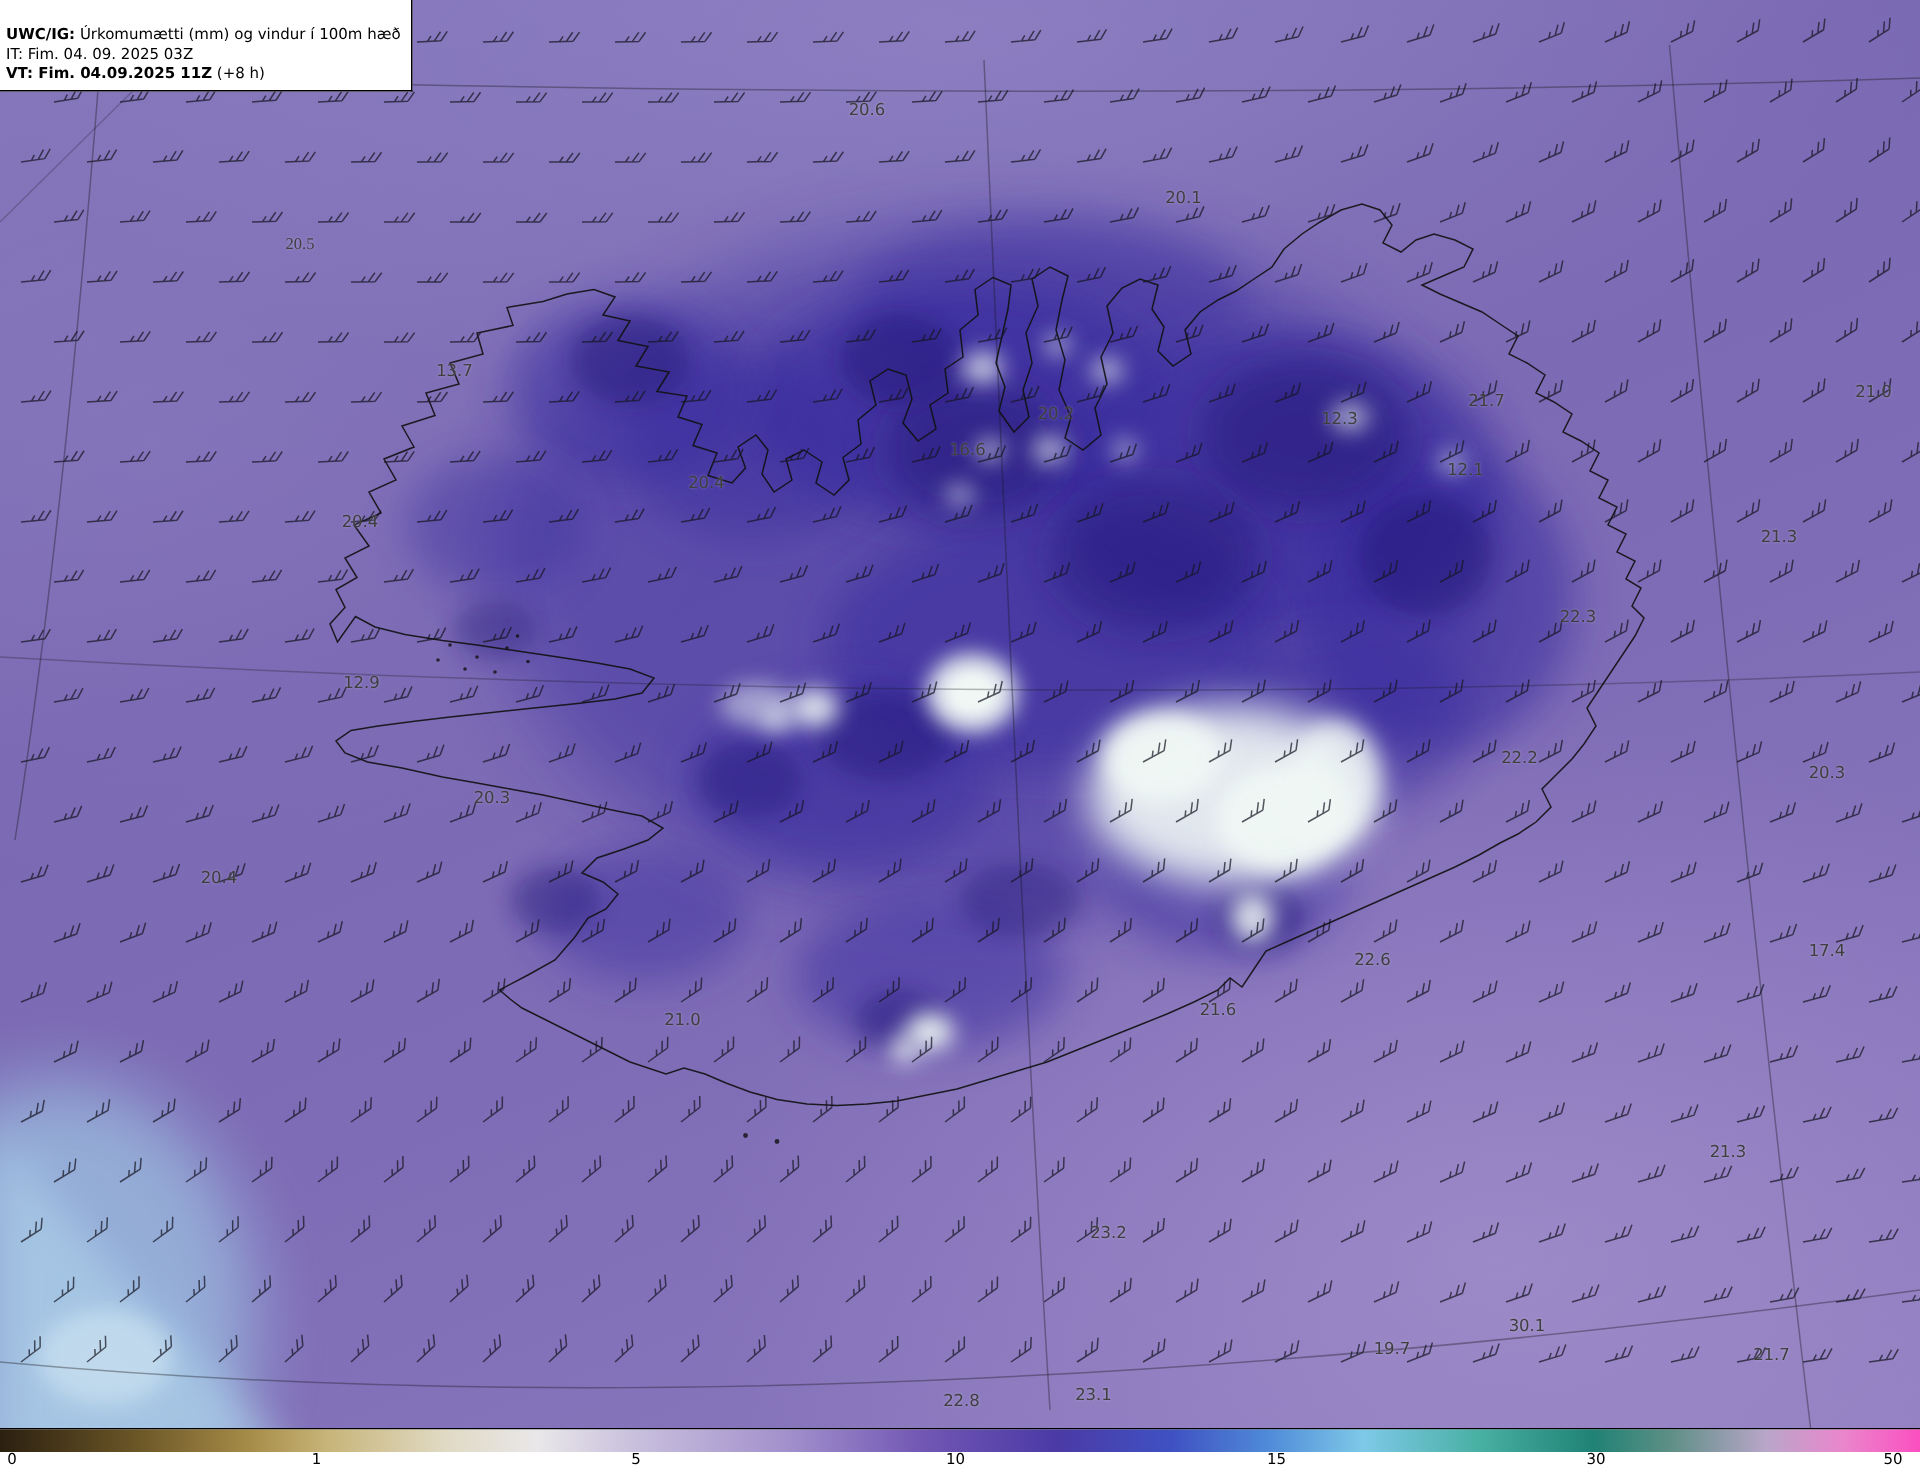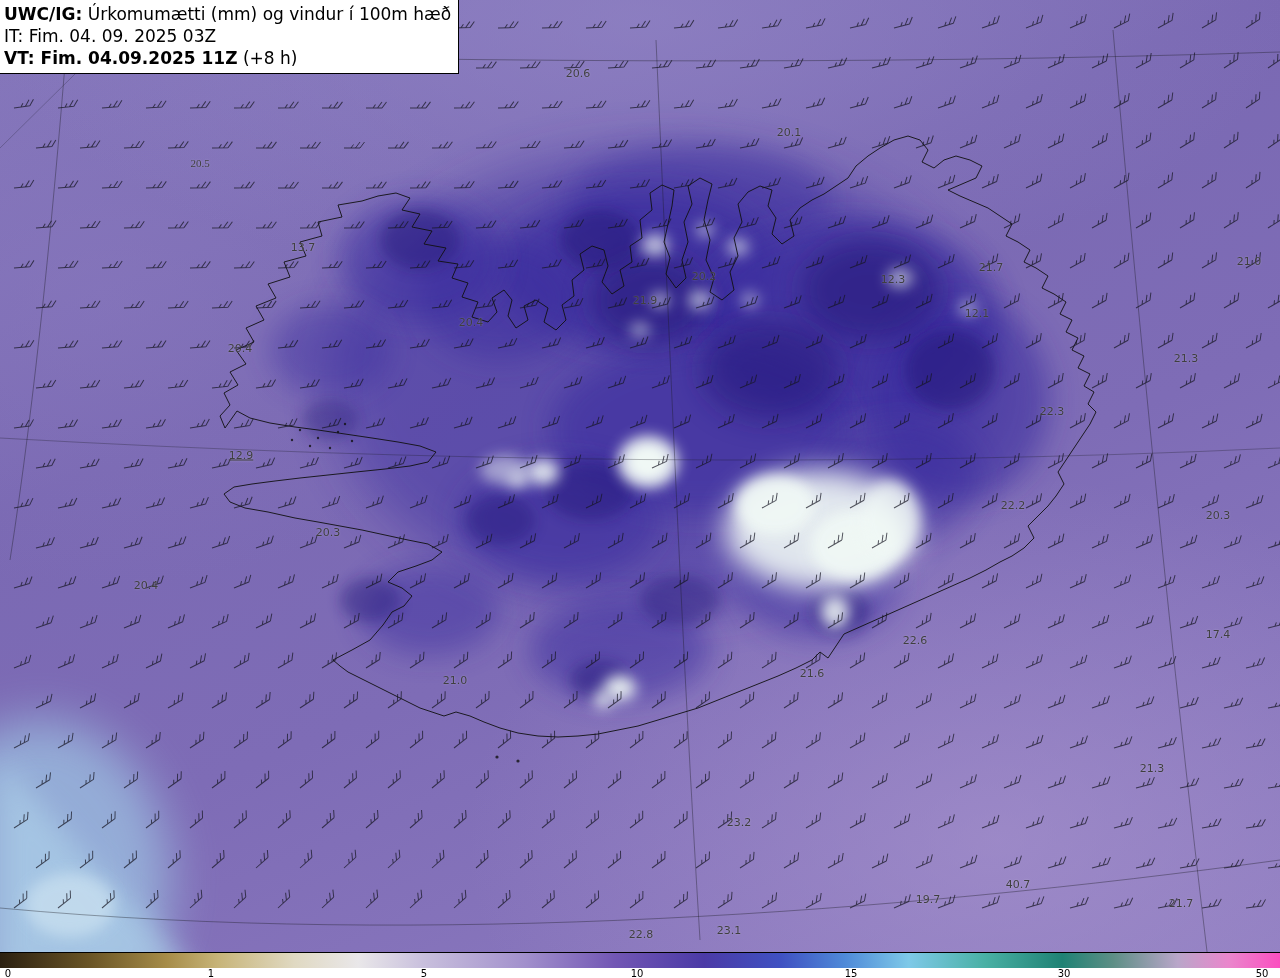--- a/index.html
+++ b/index.html
@@ -11,21 +11,21 @@
       radial-gradient(ellipse 900px 380px at 50% 2%,  rgba(152,140,202,0.5),  rgba(152,140,202,0) 72%),
       radial-gradient(ellipse 600px 420px at 8% 30%,  rgba(140,124,192,0.4),  rgba(140,124,192,0) 70%),
       linear-gradient(158deg, #8577bb 0%, #7a69b3 34%, #7e6cb6 58%, #8f7dc1 100%);
   }
   .map-svg { position:absolute; left:0; top:0; }
   .labels-layer { position:absolute; left:0; top:0; width:1100px; height:978px; z-index:3; pointer-events:none; }
   .vlabel { position:absolute; transform:translate(-50%,-50%); font-size:11px;
             color:#3f3f3f; text-shadow:0 0 2px rgba(255,255,255,0.30); white-space:nowrap; }
   .title-box { position:absolute; left:0; top:0; z-index:6; background:#ffffff;
                border-right:1px solid #000; border-bottom:1px solid #000;
-               padding:3px 7px 4px 4px; font-size:17px; line-height:1.3; white-space:nowrap; }
+               padding:17px 7px 4px 4px; font-size:10px; line-height:1.3; white-space:nowrap; }
   .title-box .b { font-weight:bold; }
   .colorbar { position:absolute; left:0; bottom:0; width:1280px; height:26px; z-index:6;
               border-top:1px solid #000; background:#fff; }
   .cbar-grad { position:absolute; left:0; top:0; width:1280px; height:15px; }
   .cbar-ticks { position:absolute; left:0; top:15px; width:1280px; height:11px; background:#fff; }
   .ctick { position:absolute; top:0; transform:translateX(-50%); font-size:10px;
            line-height:11px; color:#000; }
 </style>
 </head>
 <body>
@@ -841,38 +841,38 @@
 
   <div class="labels-layer" id="value-labels">
       <div class="vlabel" style="left: 578px; top: 73px; color: rgb(63, 63, 63);">20.6</div>
       <div class="vlabel" style="left: 789px; top: 132px; color: rgb(63, 63, 63);">20.1</div>
       <div class="vlabel" style="left: 200px; top: 163px; color: rgb(63, 63, 63); font-family: Liberation Serif, serif;">20.5</div>
       <div class="vlabel" style="left: 303px; top: 247px; color: rgb(63, 63, 63);">13.7</div>
       <div class="vlabel" style="left: 1249px; top: 261px; color: rgb(63, 63, 63);">21.0</div>
       <div class="vlabel" style="left: 991px; top: 267px; color: rgb(63, 63, 63);">21.7</div>
       <div class="vlabel" style="left: 704px; top: 276px; color: rgb(63, 63, 63);">20.2</div>
       <div class="vlabel" style="left: 893px; top: 279px; color: rgb(63, 63, 63); text-align: right;">12.3</div>
-      <div class="vlabel" style="left: 645px; top: 300px; color: rgb(63, 63, 63);">21.9</div>
+      <div class="vlabel" style="left: 645px; top: 300px; color: rgb(63, 63, 63);">16.6</div>
       <div class="vlabel" style="left: 977px; top: 313px; color: rgb(63, 63, 63);">12.1</div>
       <div class="vlabel" style="left: 471px; top: 322px; color: rgb(63, 63, 63);">20.4</div>
       <div class="vlabel" style="left: 240px; top: 348px; color: rgb(63, 63, 63);">20.4</div>
       <div class="vlabel" style="left: 1186px; top: 358px; color: rgb(63, 63, 63);">21.3</div>
       <div class="vlabel" style="left: 1052px; top: 411px; color: rgb(63, 63, 63);">22.3</div>
-      <div class="vlabel" style="left: 241px; top: 455px; color: rgb(63, 63, 63); text-decoration: underline;">12.9</div>
+      <div class="vlabel" style="left: 241px; top: 455px; color: rgb(63, 63, 63);">12.9</div>
       <div class="vlabel" style="left: 1013px; top: 505px; color: rgb(63, 63, 63);">22.2</div>
       <div class="vlabel" style="left: 1218px; top: 515px; color: rgb(63, 63, 63);">20.3</div>
       <div class="vlabel" style="left: 328px; top: 532px; color: rgb(63, 63, 63);">20.3</div>
       <div class="vlabel" style="left: 146px; top: 585px; color: rgb(63, 63, 63);">20.4</div>
       <div class="vlabel" style="left: 1218px; top: 634px; color: rgb(63, 63, 63);">17.4</div>
       <div class="vlabel" style="left: 915px; top: 640px; color: rgb(63, 63, 63); text-align: right;">22.6</div>
       <div class="vlabel" style="left: 812px; top: 673px; color: rgb(63, 63, 63);">21.6</div>
       <div class="vlabel" style="left: 455px; top: 680px; color: rgb(63, 63, 63);">21.0</div>
       <div class="vlabel" style="left: 1152px; top: 768px; color: rgb(63, 63, 63);">21.3</div>
       <div class="vlabel" style="left: 739px; top: 822px; color: rgb(63, 63, 63);">23.2</div>
-      <div class="vlabel" style="left: 1018px; top: 884px; color: rgb(63, 63, 63);">40.7</div>
+      <div class="vlabel" style="left: 1018px; top: 884px; color: rgb(63, 63, 63);">30.1</div>
       <div class="vlabel" style="left: 928px; top: 886px; color: rgb(63, 63, 63); margin-top: 13px;">19.7</div>
       <div class="vlabel" style="left: 1181px; top: 903px; color: rgb(63, 63, 63);">21.7</div>
       <div class="vlabel" style="left: 729px; top: 930px; color: rgb(63, 63, 63);">23.1</div>
       <div class="vlabel" style="left: 641px; top: 934px; color: rgb(63, 63, 63);">22.8</div>
     </div>
 
   <div class="title-box">
     <div><span class="b">UWC/IG:</span><span> Úrkomumætti (mm) og vindur í 100m hæð</span></div>
     <div>IT: Fim. 04. 09. 2025 03Z</div>
     <div><span class="b">VT: Fim. 04.09.2025 11Z</span><span> (+8 h)</span></div>

